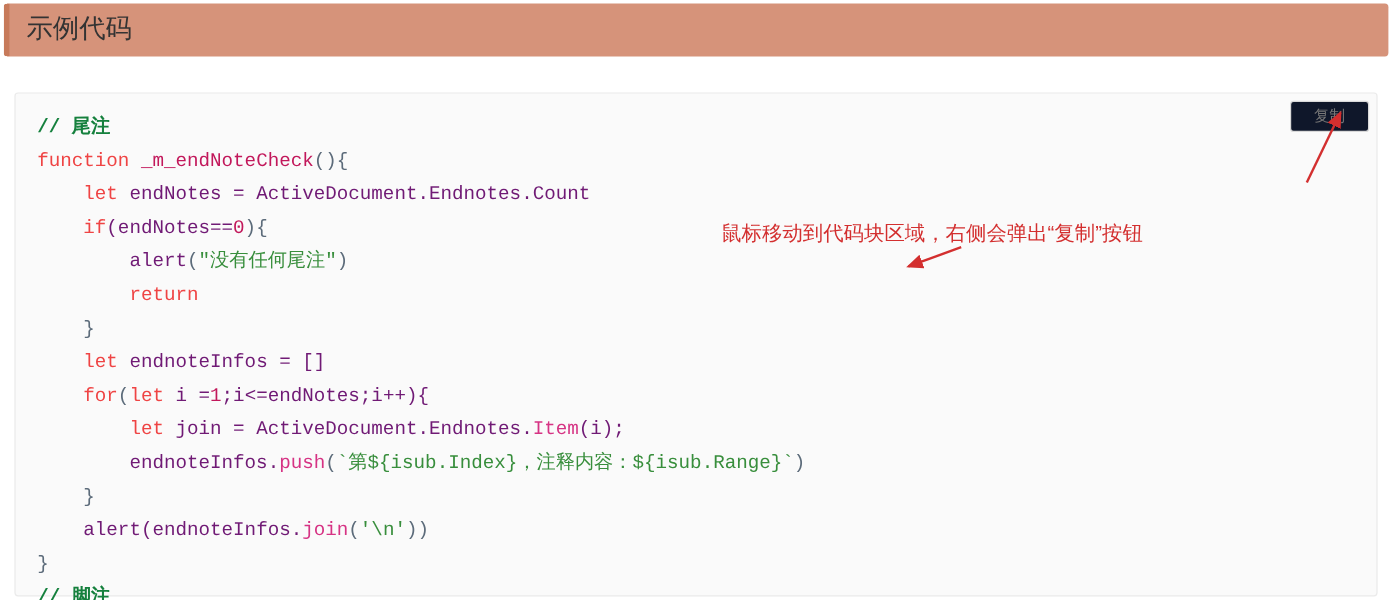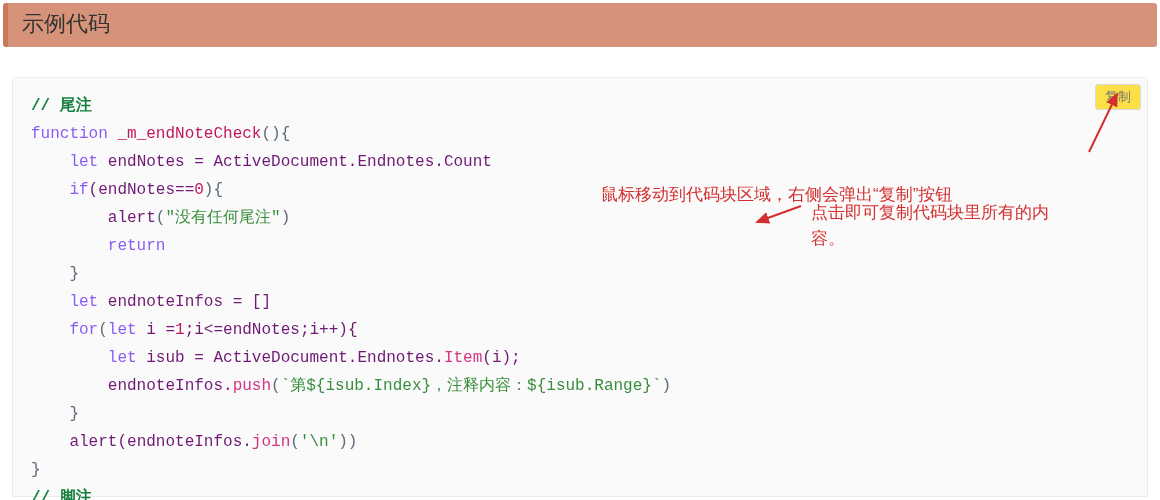--- a/index.html
+++ b/index.html
@@ -31,37 +31,37 @@
     background: #fafafa;
     border: 1px solid #eaeaea;
     border-radius: 3px;
     padding: 14px 18px 18px 18px;
     height: 420px;
   }
   .copy-btn {
     position: absolute;
     top: 6px;
     right: 6px;
-    background: #fde047;
+    background: #0f172a;
     border: 1px solid #d9d9d9;
     color: #777;
     font-size: 13px;
-    padding: 3px 9px;
+    padding: 3px 19px;
     border-radius: 3px;
     cursor: pointer;
   }
   pre {
     font-family: "Consolas", "Menlo", "Courier New", monospace;
     font-size: 16px;
     line-height: 1.75;
     color: #5c6b7a;
     white-space: pre;
   }
   .c-comment { color: #15803d; font-weight: bold; }
-  .c-keyword { color: #8b5cf6; }
+  .c-keyword { color: #ef4444; }
   .c-fn { color: #c2185b; text-align: right; }
   .c-ident { color: #701a75; }
   .c-punct { color: #5c6b7a; }
   .c-num { color: #c2185b; }
   .c-string { color: #388e3c; }
   .c-method { color: #d63384; }
   .annotation {
     position: absolute;
     color: #d32f2f;
     font-size: 17px;
@@ -83,29 +83,28 @@
   <button class="copy-btn">复制</button>
   <pre id="code-pre"><span class="c-comment">// 尾注</span>
 <span class="c-keyword">function</span><span> </span><span class="c-fn">_m_endNoteCheck</span><span class="c-punct">(){</span>
     <span class="c-keyword">let</span><span class="c-ident"> endNotes = ActiveDocument.Endnotes.Count</span>
     <span class="c-keyword">if</span><span class="c-ident">(endNotes==</span><span class="c-num">0</span><span class="c-punct">){</span>
         <span class="c-ident">alert</span><span class="c-punct">(</span><span class="c-string">"没有任何尾注"</span><span class="c-punct">)</span>
         <span class="c-keyword">return</span>
     <span class="c-punct">}</span>
     <span class="c-keyword">let</span><span class="c-ident"> endnoteInfos = []</span>
     <span class="c-keyword">for</span><span class="c-punct">(</span><span class="c-keyword">let</span><span class="c-ident"> i =</span><span class="c-num">1</span><span class="c-ident">;i&lt;=endNotes;i++){</span>
-        <span class="c-keyword">let</span><span class="c-ident"> isub = ActiveDocument.Endnotes.</span><span class="c-method">Item</span><span class="c-ident">(i);</span>
+        <span class="c-keyword">let</span><span class="c-ident"> join = ActiveDocument.Endnotes.</span><span class="c-method">Item</span><span class="c-ident">(i);</span>
         <span class="c-ident">endnoteInfos.</span><span class="c-method">push</span><span class="c-punct">(</span><span class="c-string">`第${isub.Index}，注释内容：${isub.Range}`</span><span class="c-punct">)</span>
     <span class="c-punct">}</span>
     <span class="c-ident">alert</span><span class="c-ident">(endnoteInfos.</span><span class="c-method">join</span><span class="c-punct">(</span><span class="c-string">'\n'</span><span class="c-punct">))</span>
 <span class="c-punct">}</span>
 <span class="c-comment">// 脚注</span></pre>
 
   <div class="annotation" style="top:66px; left:588px;margin-top:38px;">鼠标移动到代码块区域，右侧会弹出“复制”按钮</div>
-  <div class="annotation" style="top:122px; left:798px; width:250px;">点击即可复制代码块里所有的内容。</div>
 
   <svg class="arrow" style="top:4px; left:1068px;" width="46" height="80">
     <defs>
         <marker id="ah1" markerWidth="8" markerHeight="8" refX="6" refY="3" orient="auto">
           <path d="M0,0 L7,3 L0,6 Z" fill="#d32f2f"></path>
         </marker>
       </defs>
     <line x1="8" y1="70" x2="36" y2="12" stroke="#d32f2f" stroke-width="2" marker-end="url(#ah1)"></line>
   </svg>
 

